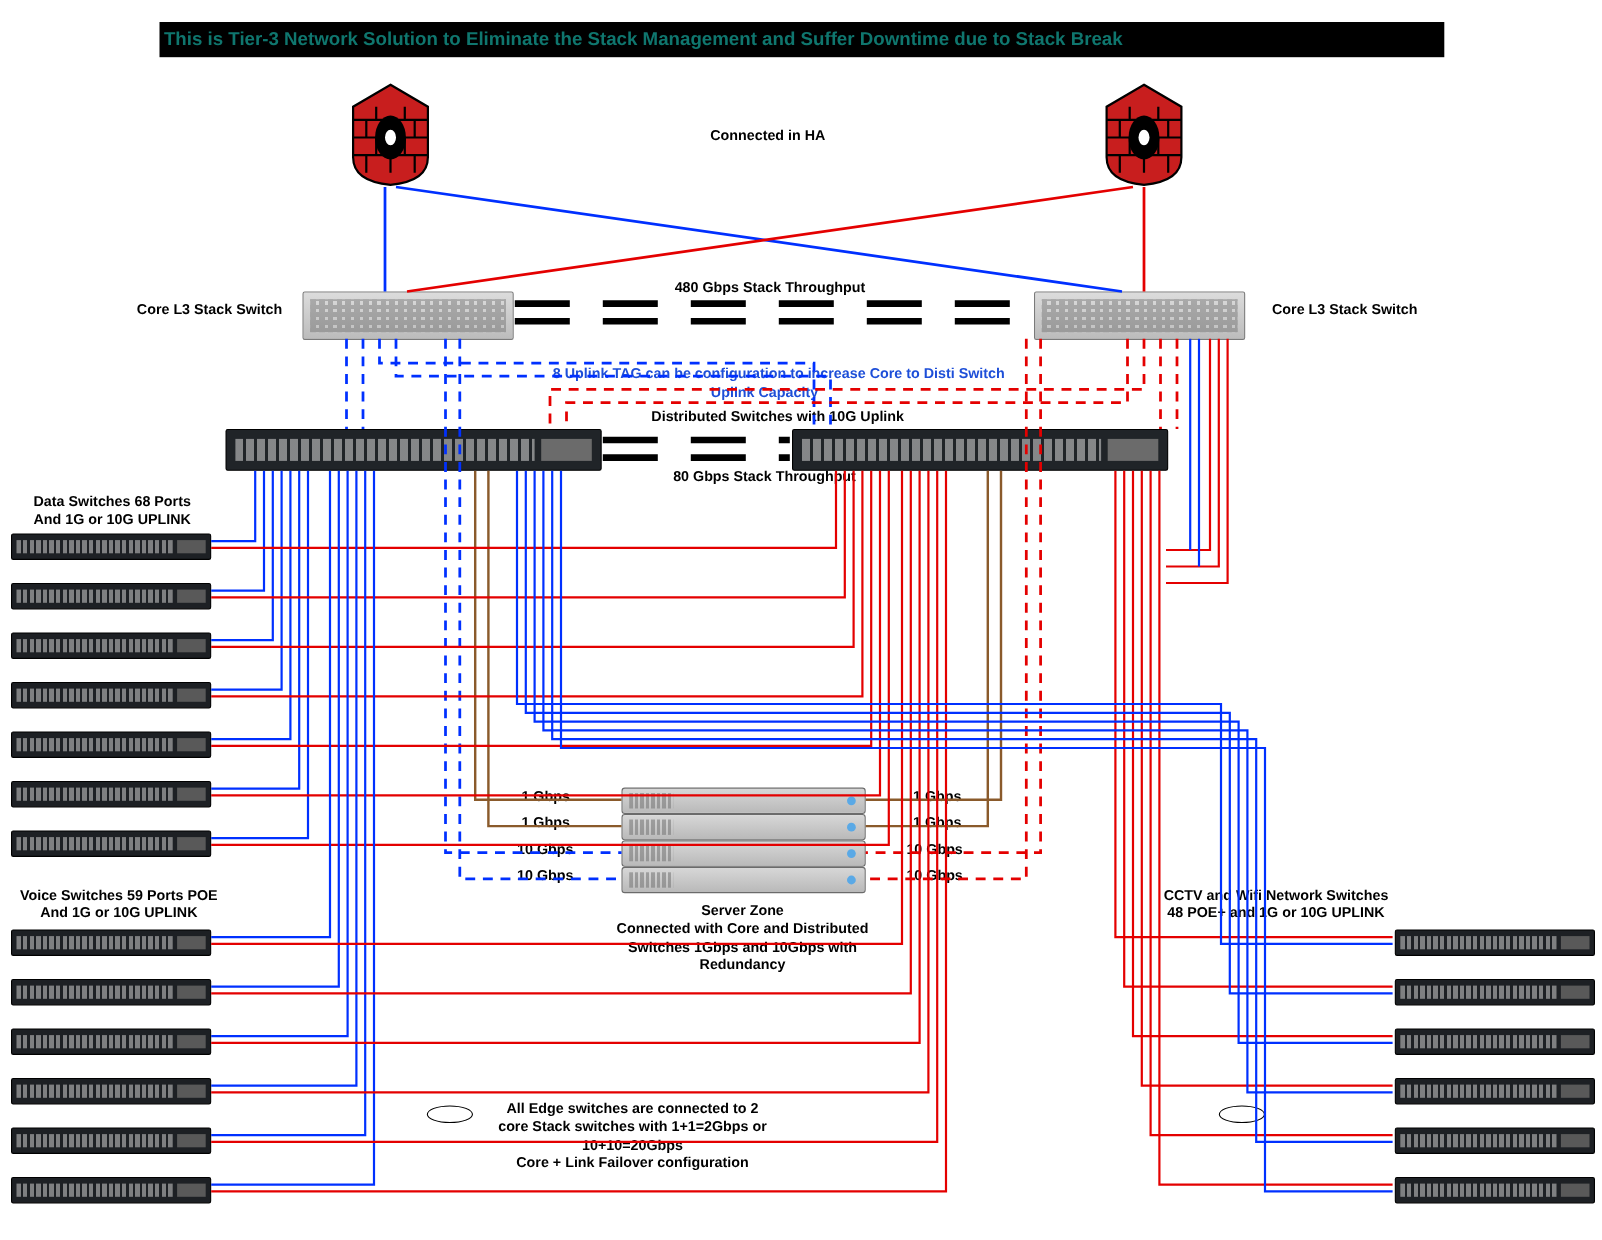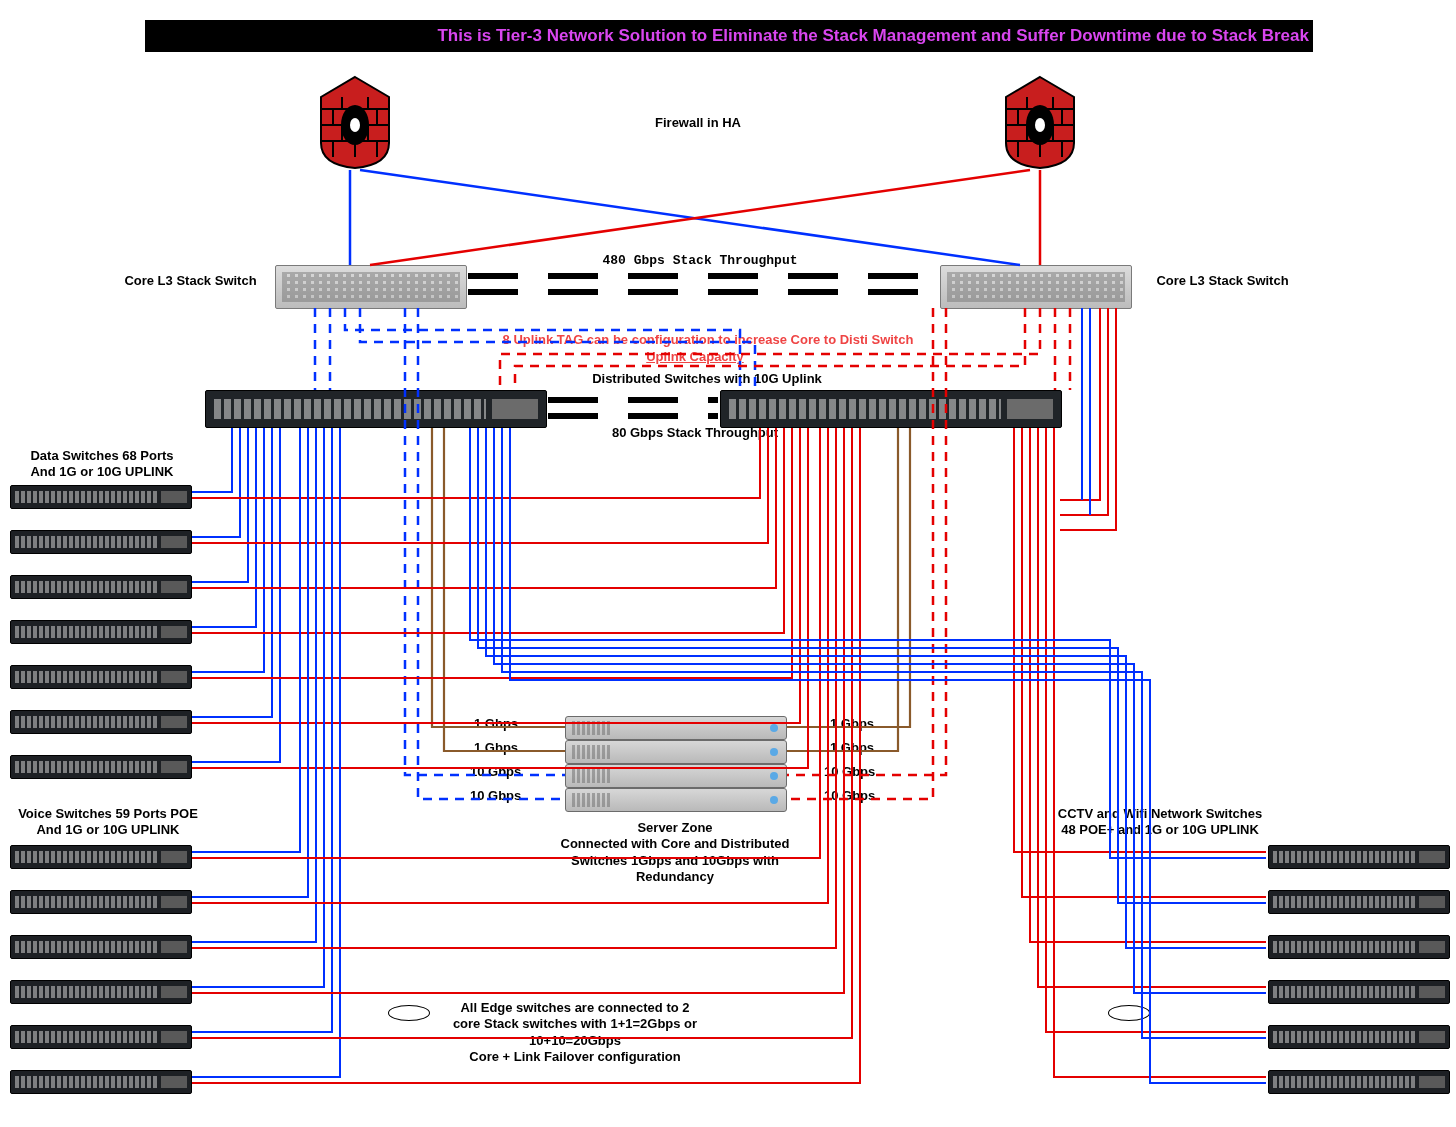--- a/index.html
+++ b/index.html
@@ -11,36 +11,36 @@
     font-family: Arial, Helvetica, sans-serif;
     position: relative;
     overflow: hidden;
   }
   .title-bar {
     position: absolute;
     left: 145px;
     top: 20px;
     width: 1160px;
     background: #000;
-    color: #d946ef;
+    color: #0f766e;
     font-size: 17px;
     font-weight: bold;
-    text-align: right;
+    text-align: left;
     padding: 6px 4px;
   }
   .label {
     position: absolute;
     font-size: 13px;
     font-weight: bold;
     color: #000;
     text-align: center;
     line-height: 1.25;
     white-space: pre;
   }
-  .label.red { color: #ef4444; }
+  .label.red { color: #1d4ed8; }
   
   .firewall {
     position: absolute;
     width: 80px;
     height: 95px;
   }
   .firewall svg { width: 100%; height: 100%; display:block; }
   
   .core-switch {
     position: absolute;
@@ -183,37 +183,37 @@
       <line x1="27" y1="50" x2="27" y2="66"></line>
         <line x1="53" y1="50" x2="53" y2="66"></line>
       <line x1="18" y1="66" x2="18" y2="82"></line>
         <line x1="40" y1="66" x2="40" y2="82"></line>
         <line x1="62" y1="66" x2="62" y2="82"></line>
     </g>
     <ellipse cx="40" cy="50" rx="14" ry="20" fill="#000"></ellipse>
     <ellipse cx="40" cy="50" rx="5" ry="7" fill="#fff"></ellipse>
   </svg>
 </div>
-<div class="label" style="left:618px; top:115px; width:160px;">Firewall in HA</div>
+<div class="label" style="left:618px; top:115px; width:160px;">Connected in HA</div>
 
 <div class="core-switch" style="left:275px; top:265px;"></div>
 <div class="core-switch" style="left:940px; top:265px;"></div>
 <div class="label" style="left:108px; top:273px; width:165px;">Core L3 Stack Switch</div>
 <div class="label" style="left:1140px; top:273px; width:165px;">Core L3 Stack Switch</div>
-<div class="label" style="left:575px; top:253px; width:250px;font-family:Liberation Mono, monospace;">480 Gbps Stack Throughput</div>
+<div class="label" style="left:575px; top:253px; width:250px;">480 Gbps Stack Throughput</div>
 
 <svg class="links">
   <g stroke="#000" stroke-width="6" stroke-dasharray="50 30">
     <line x1="468" y1="276" x2="938" y2="276"></line>
     <line x1="468" y1="292" x2="938" y2="292"></line>
   </g>
 </svg>
 
 <div class="label red" style="left:468px; top:332px; width:480px;">8 Uplink TAG can be configuration to increase Core to Disti Switch</div>
-<div class="label red" style="left:610px; top:349px; width:170px;text-decoration:underline;">Uplink Capacity</div>
+<div class="label red" style="left:610px; top:349px; width:170px;">Uplink Capacity</div>
 
 <div class="label" style="left:582px; top:371px; width:250px;">Distributed Switches with 10G Uplink</div>
 <div class="dist-switch" style="left:205px; top:390px;"></div>
 <div class="dist-switch" style="left:720px; top:390px;"></div>
 <div class="label" style="left:580px; top:425px; width:230px;">80 Gbps Stack Throughput</div>
 <svg class="links">
   <g stroke="#000" stroke-width="6" stroke-dasharray="50 30">
     <line x1="548" y1="400" x2="718" y2="400"></line>
     <line x1="548" y1="416" x2="718" y2="416"></line>
   </g>

